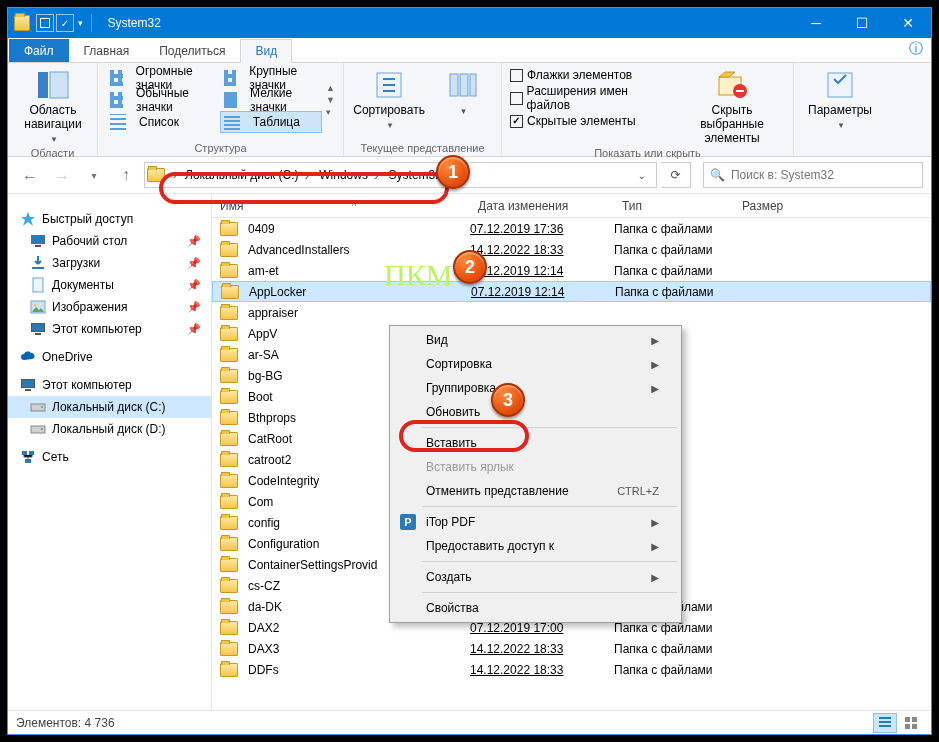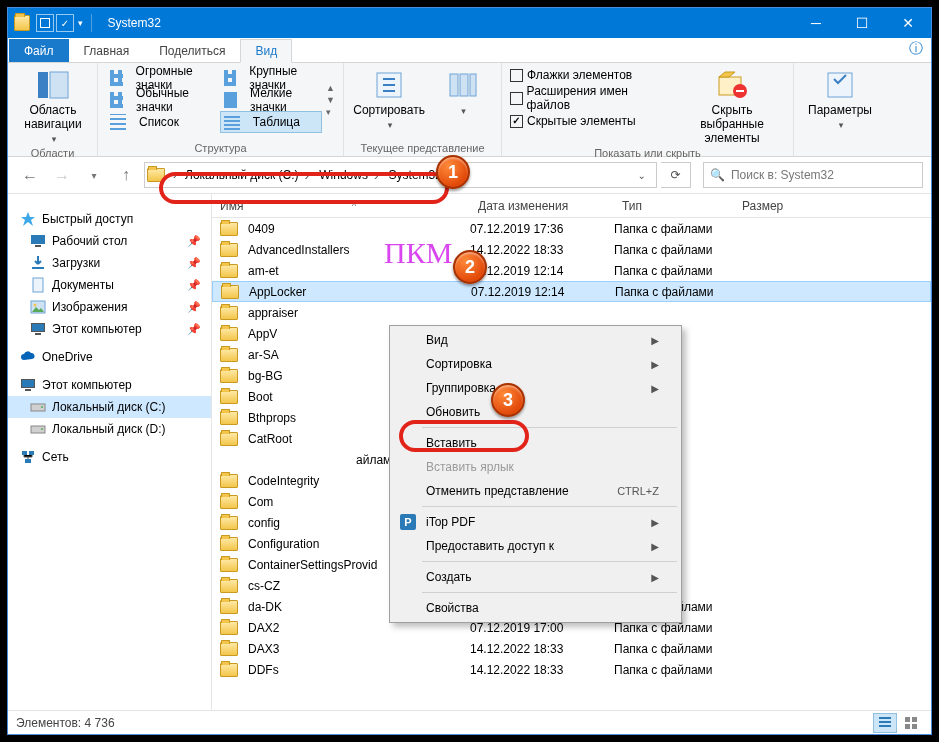--- a/index.html
+++ b/index.html
@@ -113,21 +113,21 @@
 .sicon-svg { width:16px; height:16px; flex-shrink:0;}
 
 .listpane { flex:1; display:flex; flex-direction:column; overflow:hidden;}
 .listhead { height:24px; display:flex; border-bottom:1px solid #e5e5e5; color:#444;}
 .listhead .col { padding:4px 8px; border-right:1px solid transparent; display:flex; align-items:center; gap:4px;}
 .col-name{width:258px;} .col-date{width:144px;} .col-type{width:120px;} .col-size{width:100px;}
 .listbody { flex:1; overflow:hidden; position:relative;}
 .row { display:flex; height:21px; align-items:center;}
 .row.selected { background:#cde8ff; border:1px solid #99cfff; }
 .row .c-name{width:258px; padding-left:8px; display:flex; align-items:center; gap:6px;}
-.row .c-date{width:144px;} .row .c-type{width:120px;} .row .c-size{width:100px;}
+.row .c-date{width:144px;text-decoration:underline;} .row .c-type{width:120px;} .row .c-size{width:100px;}
 
 
 .ctxmenu {
   position:absolute;
   left:389px; top:325px;
   width:293px;
   background:#f0f0f0;
   border:1px solid #a0a0a0;
   box-shadow: 4px 4px 6px rgba(0,0,0,.25);
   padding:2px;
@@ -168,22 +168,22 @@
   width:34px; height:34px; border-radius:50%;
   background: radial-gradient(circle at 35% 30%, #ff8a3a, #e24a0a 70%);
   border:2px solid #a83200;
   color:#fff; font-weight:bold; font-size:18px;
   display:flex; align-items:center; justify-content:center;
   box-shadow: 0 2px 3px rgba(0,0,0,.4), inset 0 2px 2px rgba(255,255,255,.4);
   pointer-events:none;
 }
 .pkm {
   position:absolute;
-  left:384px; top:236px;
-  color:#d946ef; font-family:"Times New Roman",serif;
+  left:384px; top:258px;
+  color:#bef264; font-family:"Times New Roman",serif;
   font-size:30px; font-weight:normal;
   pointer-events:none;
 }
 
 
 .i-sort svg, .i-layout svg { width:32px; height:32px; }
 </style>
 </head>
 <body>
 
@@ -561,20 +561,24 @@
           <div class="row">
             <div class="c-name">
               <span class="folder-mini"></span>
               <span>CatRoot</span>
             </div>
             <div class="c-date"></div>
             <div class="c-type">айлами</div>
             <div class="c-size"></div>
           </div>
           <div class="row">
+            <div class="c-name">
+              <span class="folder-mini"></span>
+              <span>catroot2</span>
+            </div>
             <div class="c-date"></div>
             <div class="c-type">айлами</div>
             <div class="c-size"></div>
           </div>
           <div class="row">
             <div class="c-name">
               <span class="folder-mini"></span>
               <span>CodeIntegrity</span>
             </div>
             <div class="c-date"></div>

